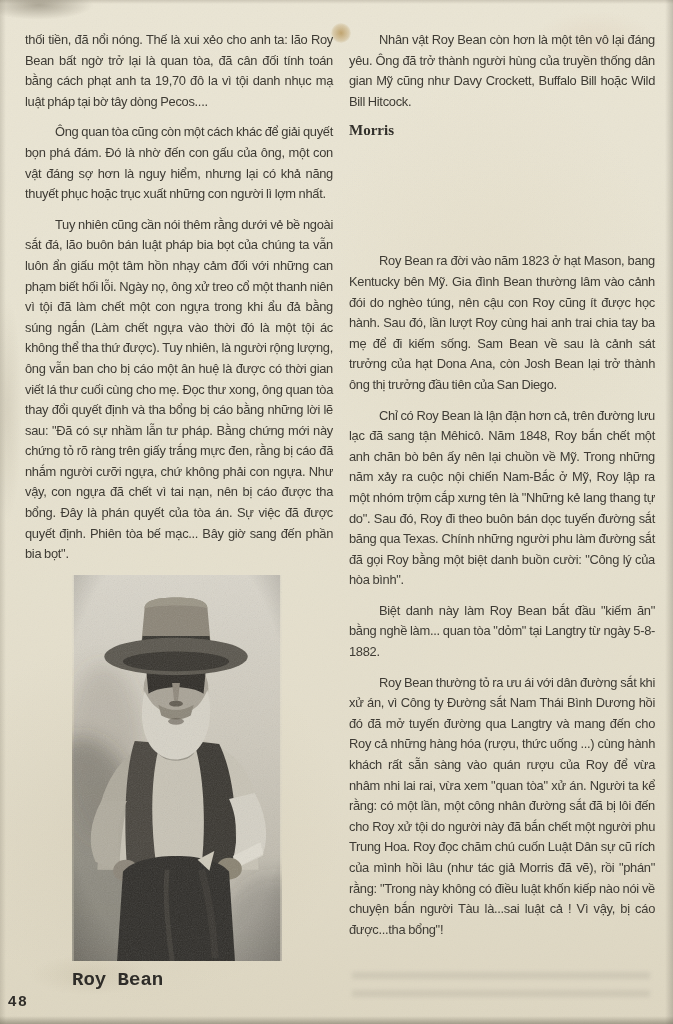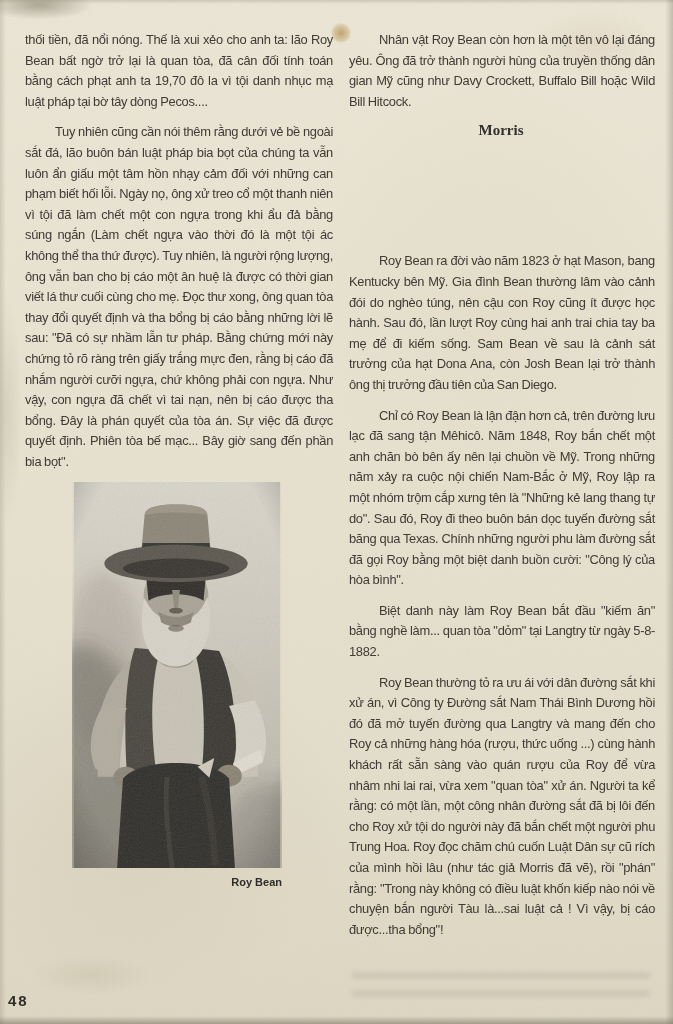--- a/index.html
+++ b/index.html
@@ -24,39 +24,39 @@
     font-size:12.9px;
     line-height:20.6px;
     text-align:justify;
     text-indent:30px;
     letter-spacing:-0.3px;
     word-spacing:-0.5px;
     color:#3b3831;
   }
   .para.continued{text-indent:0;}
   .author{
-    text-align:center;
+    text-align:left;
     font-family:"Liberation Serif","DejaVu Serif",serif;
     font-weight:bold;
     font-size:15px;
     color:#2f2d28;
     margin:4px 2px 112px 0;
   }
   .photo-figure{
     margin:10px 0 0 47px;
     width:210px;height:386px;
     line-height:0;
   }
   .photo-caption{
     margin:8px 0 0 47px;
     width:210px;
-    text-align:right;
-    font-family:Liberation Sans, sans-serif;
+    text-align:left;
+    font-family:Liberation Mono, monospace;
     font-weight:bold;
-    font-size:11px;
+    font-size:19px;
     color:#2b2925;
   }
   .page-number{
     position:absolute;left:8px;top:992px;z-index:3;
     font-weight:bold;font-size:15px;letter-spacing:2px;color:#2b2925;
   }
   .stain{position:absolute;pointer-events:none;z-index:1;}
   .stain-top-center{left:331px;top:23px;width:20px;height:20px;border-radius:50%;
     background:radial-gradient(circle, rgba(158,110,26,.55), rgba(158,110,26,.22) 55%, transparent 75%);}
   .stain-top-right{left:530px;top:10px;width:130px;height:70px;
@@ -90,20 +90,21 @@
 
   <div class="stain stain-top-center"></div>
   <div class="stain stain-top-right"></div>
   <div class="stain smudge-top-left"></div>
   <div class="stain stain-left-edge"></div>
   <div class="stain stain-bottom-left"></div>
   <div class="ghost-showthrough"></div>
 
   <div class="col col-left">
     <p class="para continued">thối tiền, đã nổi nóng. Thế là xui xẻo cho anh ta: lão Roy Bean bất ngờ trở lại là quan tòa, đã cân đối tính toán bằng cách phạt anh ta 19,70 đô la vì tội danh nhục mạ luật pháp tại bờ tây dòng Pecos....</p>
+    <p class="para">Ông quan tòa cũng còn một cách khác để giải quyết bọn phá đám. Đó là nhờ đến con gấu của ông, một con vật đáng sợ hơn là nguy hiểm, nhưng lại có khả năng thuyết phục hoặc trục xuất những con người lì lợm nhất.</p>
     <p class="para">Tuy nhiên cũng cần nói thêm rằng dưới vẻ bề ngoài sắt đá, lão buôn bán luật pháp bia bọt của chúng ta vẫn luôn ẩn giấu một tâm hồn nhạy cảm đối với những can phạm biết hối lỗi. Ngày nọ, ông xử treo cổ một thanh niên vì tội đã làm chết một con ngựa trong khi ẩu đả bằng súng ngắn (Làm chết ngựa vào thời đó là một tội ác không thể tha thứ được). Tuy nhiên, là người rộng lượng, ông vẫn ban cho bị cáo một ân huệ là được có thời gian viết lá thư cuối cùng cho mẹ. Đọc thư xong, ông quan tòa thay đổi quyết định và tha bổng bị cáo bằng những lời lẽ sau: "Đã có sự nhầm lẫn tư pháp. Bằng chứng mới này chứng tỏ rõ ràng trên giấy trắng mực đen, rằng bị cáo đã nhắm người cưỡi ngựa, chứ không phải con ngựa. Như vậy, con ngựa đã chết vì tai nạn, nên bị cáo được tha bổng. Đây là phán quyết của tòa án. Sự việc đã được quyết định. Phiên tòa bế mạc... Bây giờ sang đến phần bia bọt".</p>
 
     <div class="photo-figure">
       <svg width="210" height="386" viewBox="0 0 210 393" xmlns="http://www.w3.org/2000/svg">
         <defs>
           <linearGradient id="pbg" x1="0" y1="0" x2="0" y2="1">
             <stop offset="0" stop-color="#dad6cb"></stop>
             <stop offset="0.45" stop-color="#cdc8bb"></stop>
             <stop offset="1" stop-color="#b5b0a3"></stop>
           </linearGradient>

